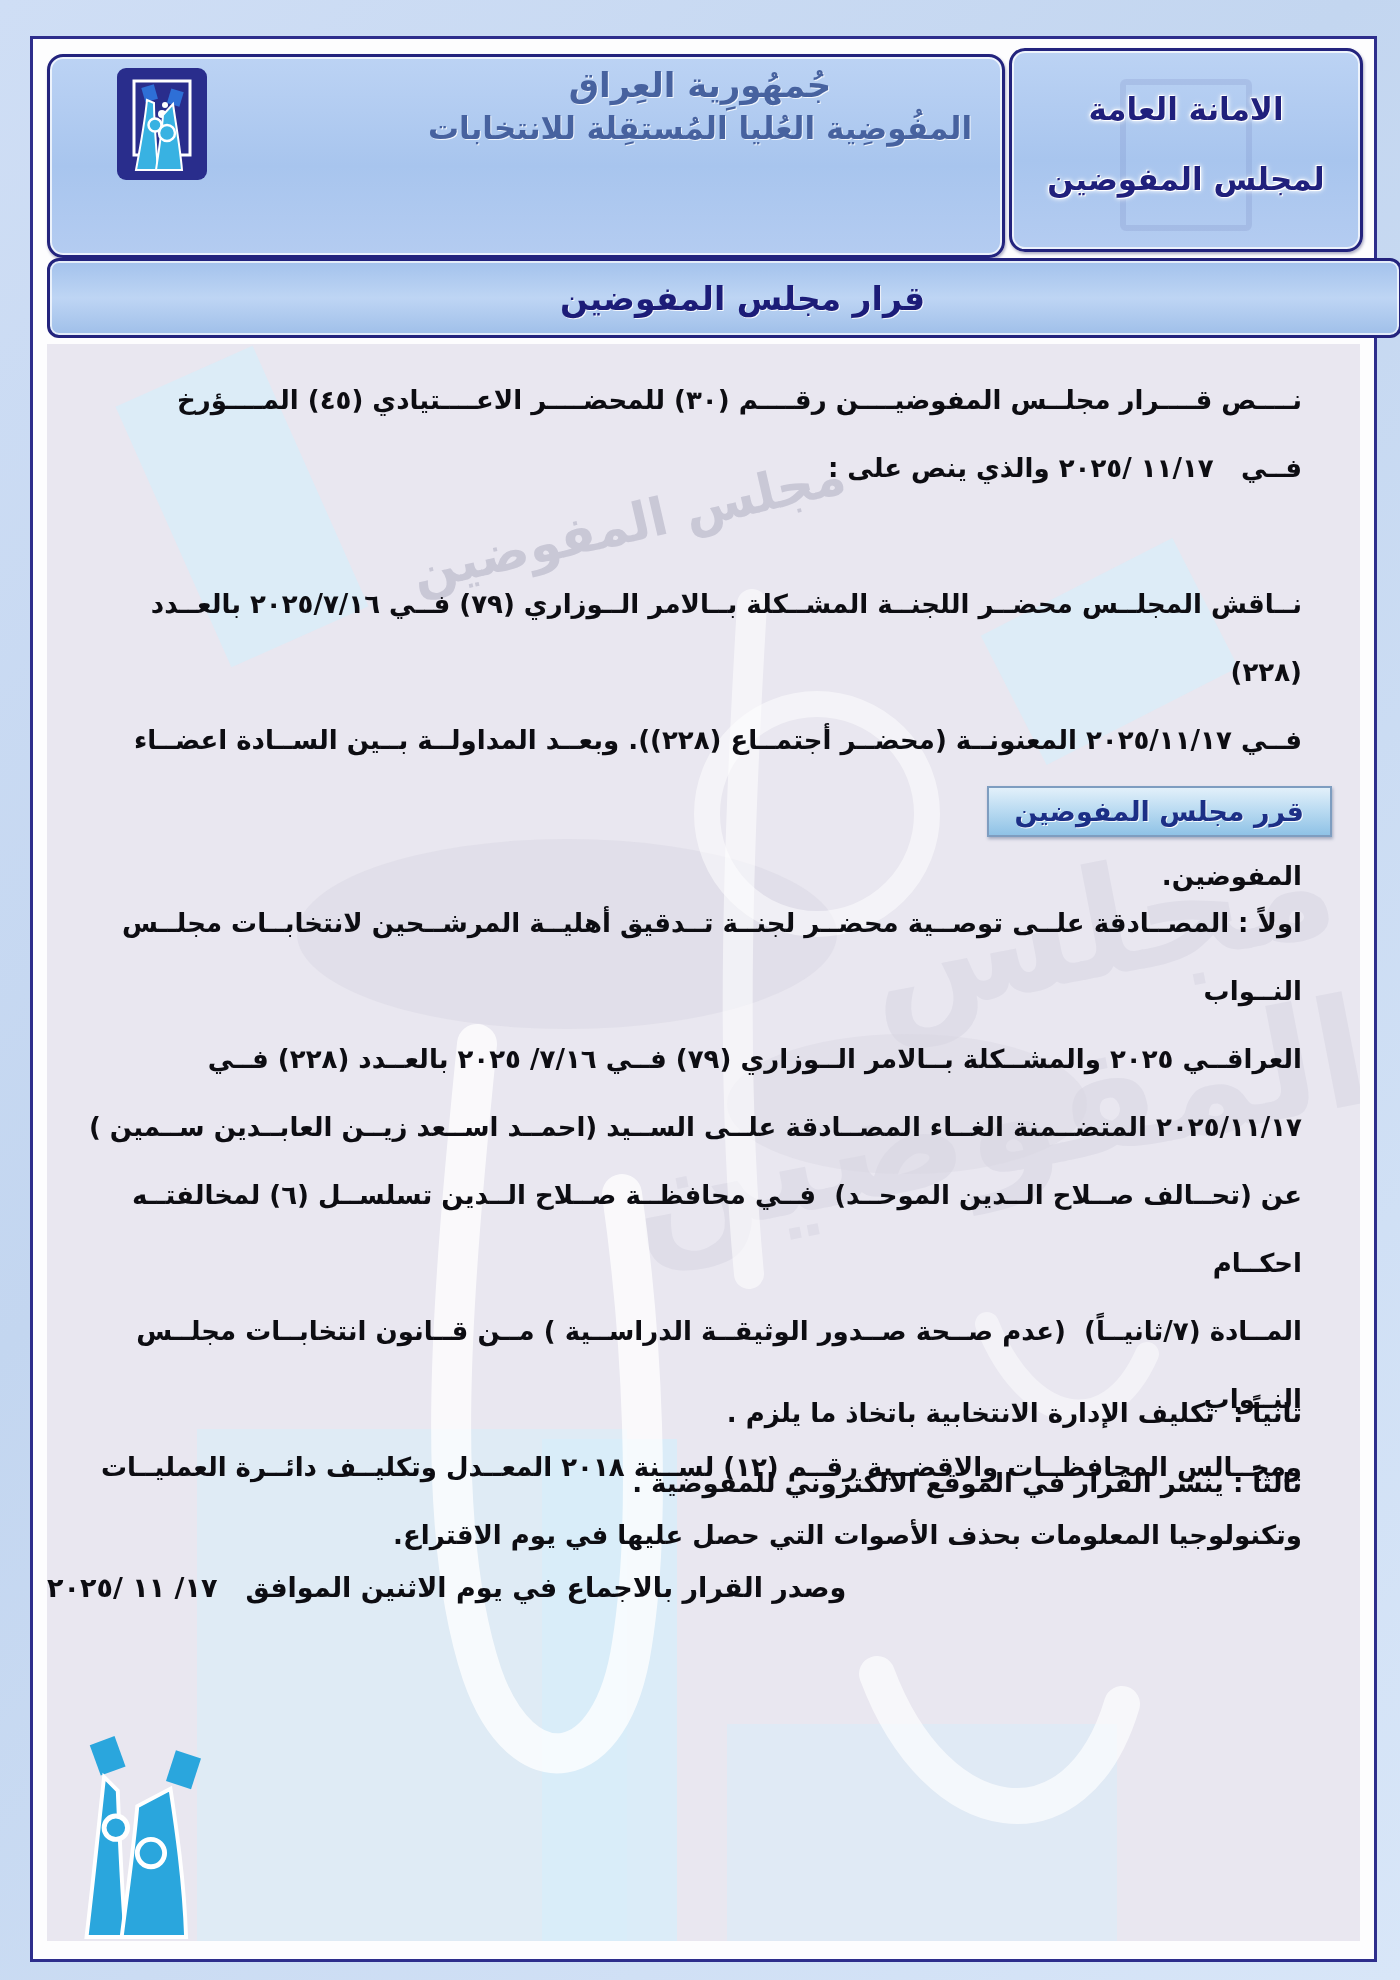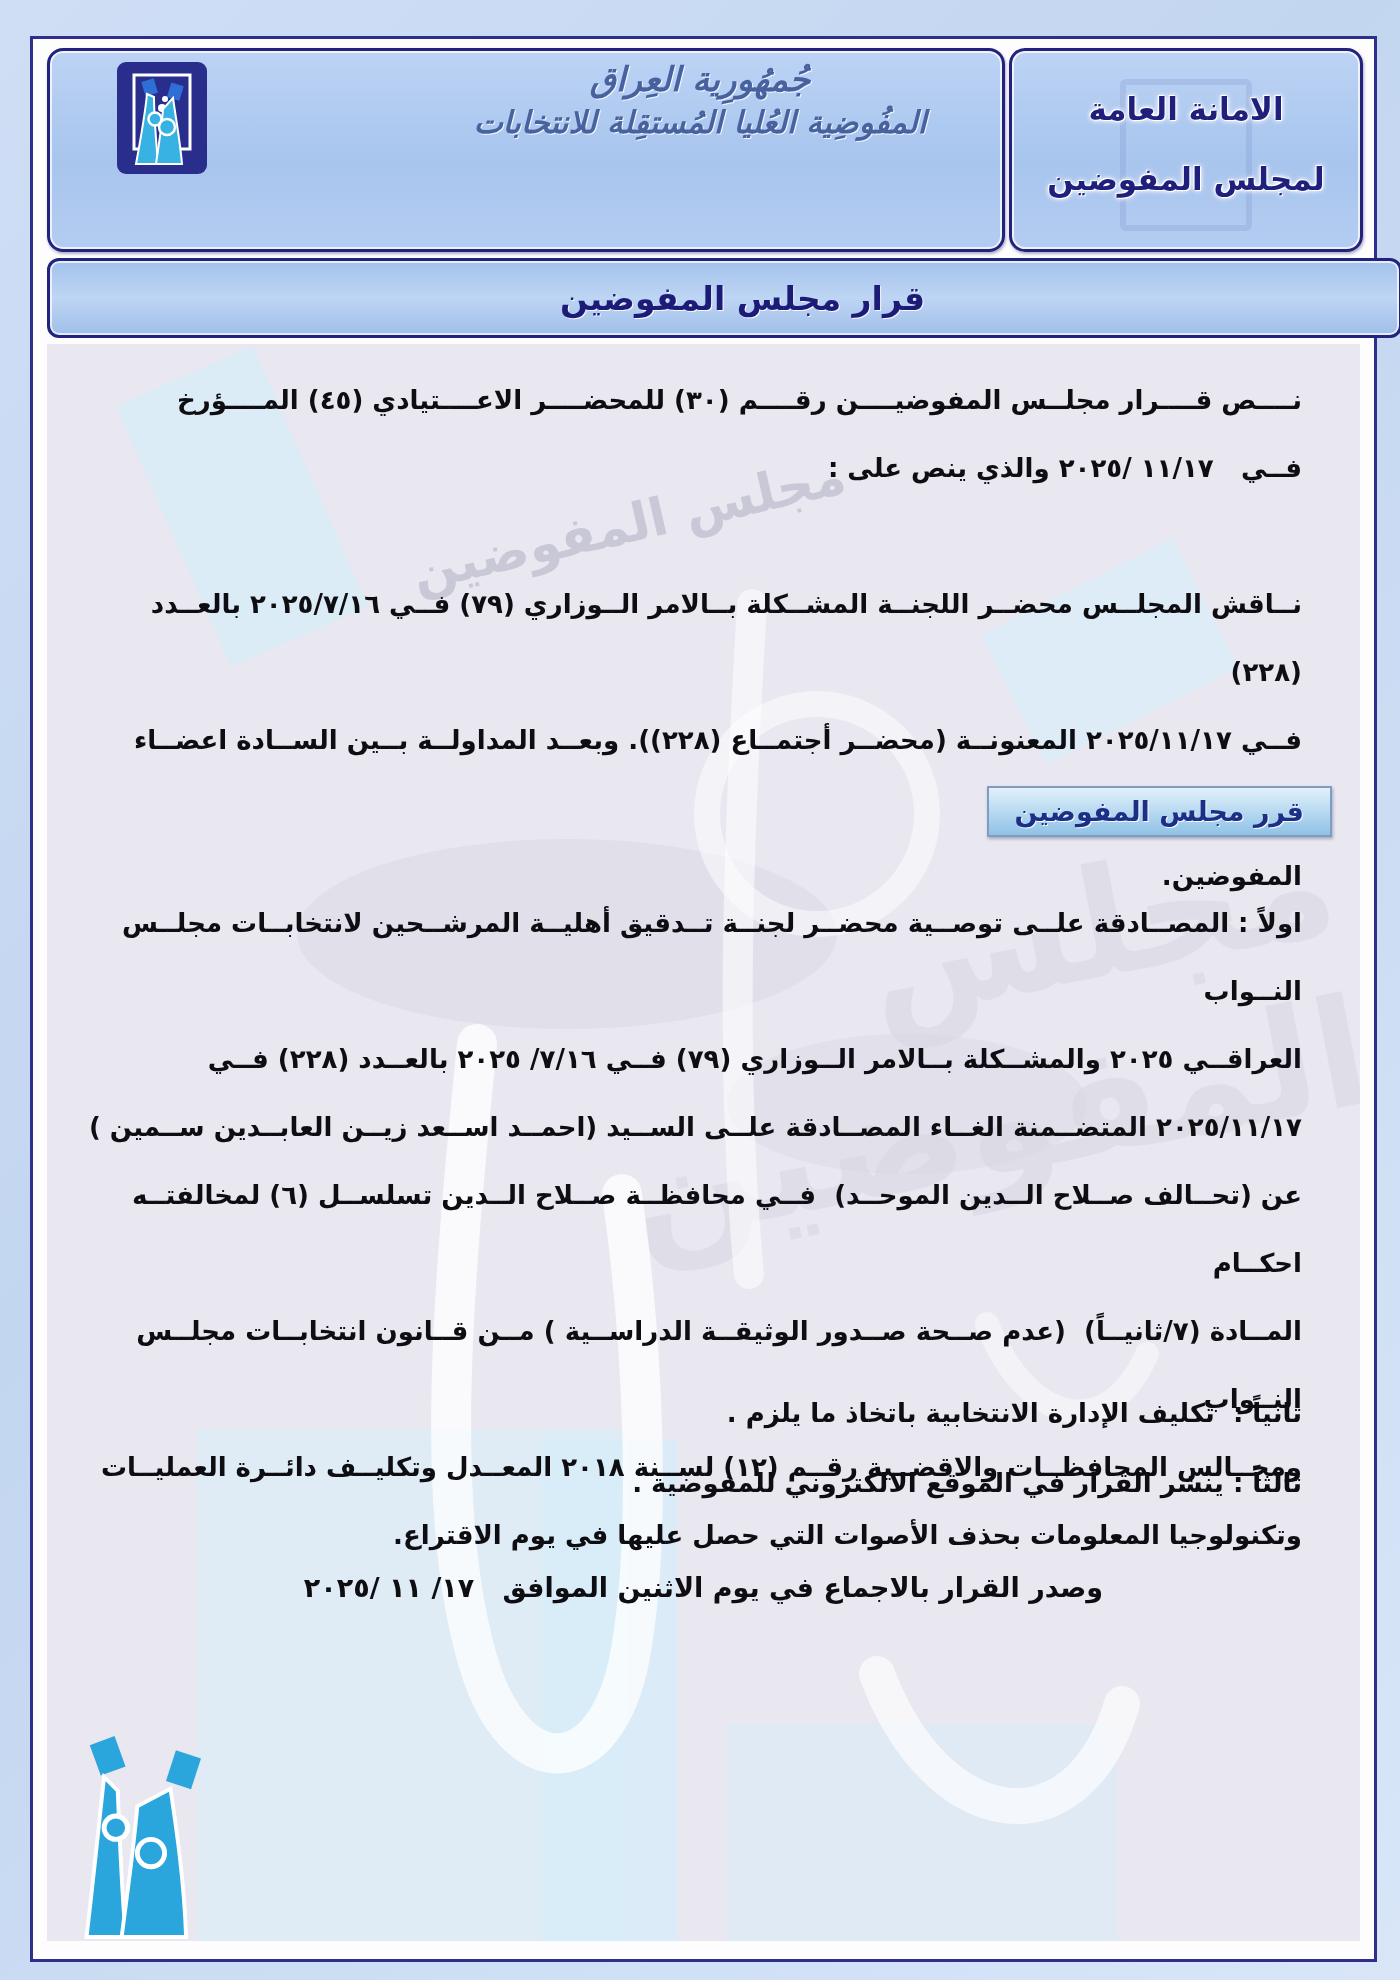--- a/index.html
+++ b/index.html
@@ -5,21 +5,21 @@
   html,body{margin:0;padding:0;}
   body{background:#b9cfec;font-family:"DejaVu Sans","Liberation Sans",sans-serif;}
   .page{position:relative;width:1400px;height:1980px;margin:0 auto;
         background:linear-gradient(135deg,#cfdef5 0%,#c3d6f0 40%,#d8e6f8 100%);overflow:hidden;}
   .frame{position:absolute;left:30px;top:36px;width:1341px;height:1920px;
          border:3px solid #2e2e8c;background:#fdfdfe;}
   
   .hbox{position:absolute;border:3px solid #23237d;border-radius:16px;
         background:linear-gradient(180deg,#bcd3f4 0%,#a8c5ee 55%,#b4ccf1 100%);
         box-shadow:inset 0 0 0 2px rgba(255,255,255,.75), 1px 2px 3px rgba(20,20,90,.35);}
-  .header-main{left:14px;top:9px;width:952px;height:198px;font-style:italic;}
+  .header-main{left:14px;top:15px;width:952px;height:198px;}
   .header-right{left:976px;top:9px;width:348px;height:198px;}
   .logo-wrap{position:absolute;left:66px;top:10px;width:92px;height:114px;}
   .commission-names{position:absolute;left:330px;top:6px;width:640px;text-align:center;direction:rtl;}
   .ar-callig{color:#47629f;font-weight:bold;text-shadow:1px 1px 0 rgba(255,255,255,.8);}
   .ar-callig.l1{font-size:34px;line-height:44px;}
   .ar-callig.l2{font-size:31px;line-height:42px;}
   .ku-line{color:#1b1b7c;font-weight:bold;font-size:23px;line-height:34px;}
   .en-line{color:#2c4fa8;font-weight:bold;font-size:22px;line-height:30px;font-family:"Liberation Sans","DejaVu Sans",sans-serif;}
   .secr{position:relative;width:100%;height:100%;direction:rtl;}
   .secr-line{position:absolute;width:100%;text-align:center;color:#20207c;font-weight:bold;font-size:31px;
@@ -36,21 +36,21 @@
   
   .content{position:absolute;left:14px;top:305px;width:1313px;height:1597px;background:#e9e7f0;overflow:hidden;}
   .para{position:absolute;right:58px;left:26px;direction:rtl;text-align:right;color:#0d0d12;
         font-weight:bold;font-size:26px;line-height:68px;white-space:pre-wrap;z-index:3;}
   .label{color:#0d0d12;text-align:center;}
   .badge{position:absolute;right:28px;top:442px;z-index:3;border:2px solid #7e9dc0;
          background:linear-gradient(180deg,#e2f0fa 0%,#bcdcf2 45%,#8fc2e6 100%);
          padding:8px 26px;box-shadow:1px 2px 3px rgba(60,80,120,.4);text-align:center;}
   .badge span{direction:rtl;color:#1c2f86;font-weight:bold;font-size:27px;
               text-shadow:1px 1px 0 rgba(255,255,255,.9);}
-  .issuance{position:absolute;left:0;right:0;top:1228px;text-align:center;direction:rtl;color:#0d0d12;
+  .issuance{position:absolute;left:0;right:0;top:1228px;text-align:left;direction:rtl;color:#0d0d12;
             font-weight:bold;font-size:27px;z-index:3;white-space:pre-wrap;}
   
   .wm{position:absolute;z-index:1;}
   .wm-cyan{background:#d7eefa;}
   .wm-text1{left:360px;top:150px;font-size:52px;color:#9a9ab0;opacity:.4;font-weight:bold;
             transform:rotate(-13deg);direction:rtl;z-index:2;}
   .wm-text2{left:120px;top:560px;font-size:150px;color:#cbcad9;opacity:.33;font-weight:bold;
             transform:rotate(-11deg);direction:rtl;letter-spacing:6px;z-index:1;}
   .wm-svg{position:absolute;left:0;top:0;width:100%;height:100%;z-index:2;}
   .footer-figure{position:absolute;left:22px;top:1390px;width:160px;height:205px;z-index:2;}

